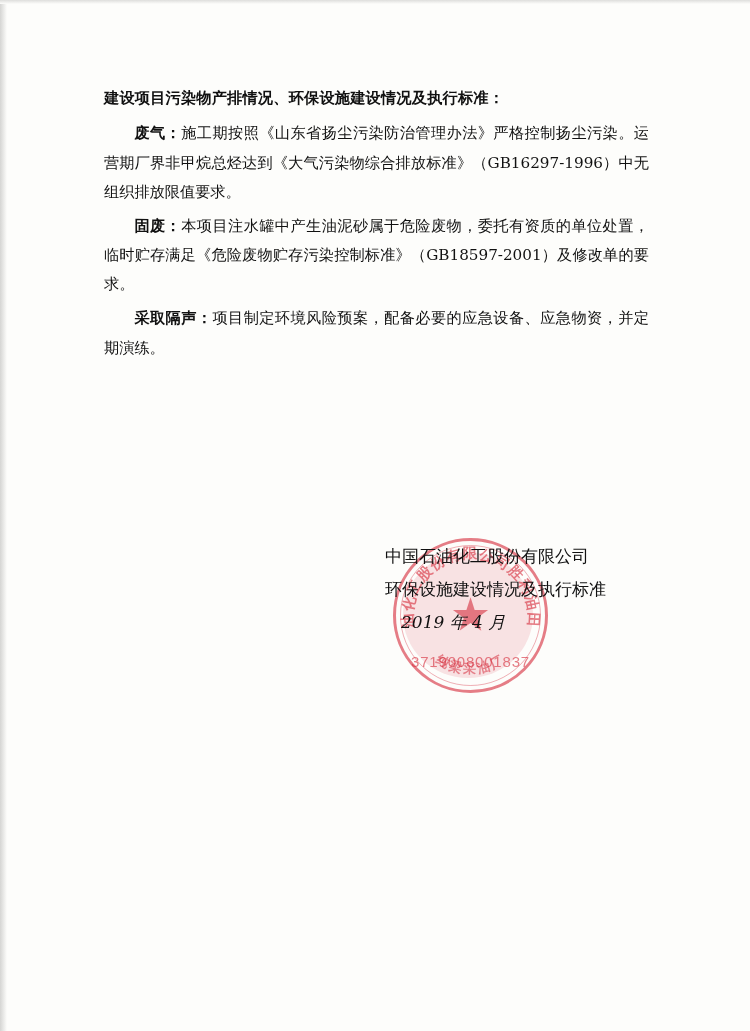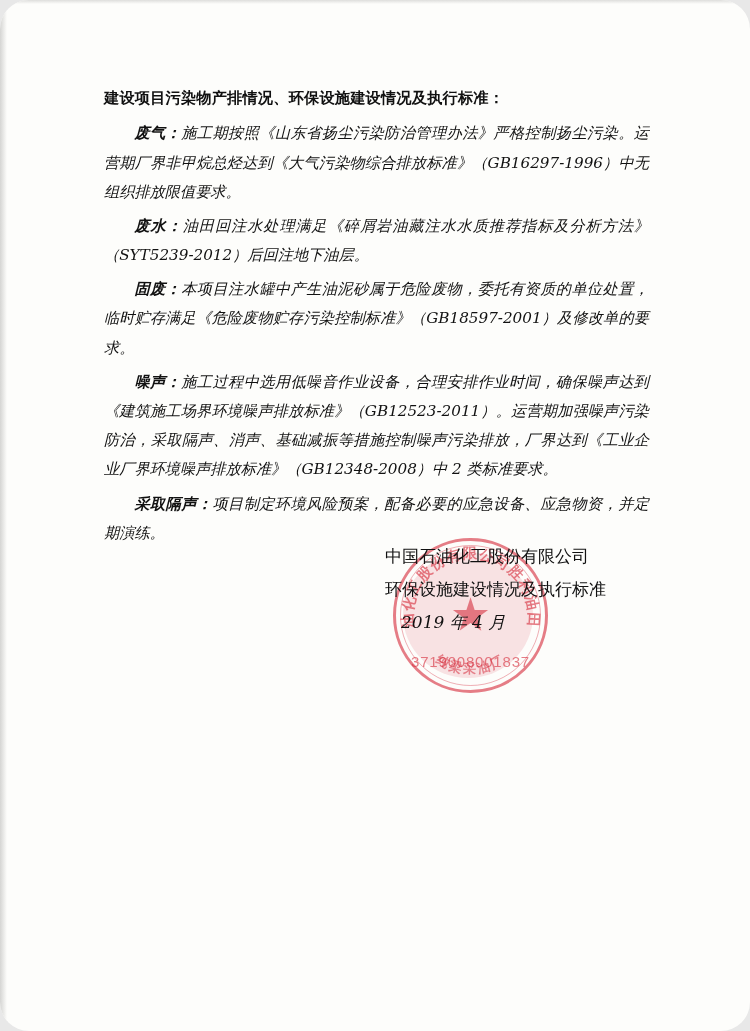--- a/index.html
+++ b/index.html
@@ -9,21 +9,20 @@
   }
   .page {
     position: relative;
     width: 750px;
     height: 1031px;
     background: #fdfdfb;
     margin: 0 auto;
     overflow: hidden;
     font-family: "DejaVu Serif", "Liberation Serif", serif;
     color: #111;
-    border-radius: 29px;
   }
   .page-edge-left {
     position: absolute;
     left: 0; top: 0; bottom: 0;
     width: 7px;
     background: linear-gradient(to right, #d5d5d3, #fdfdfb);
   }
   .page-edge-top {
     position: absolute;
     left: 0; right: 0; top: 0;
@@ -42,21 +41,20 @@
     letter-spacing: 0.2px;
     margin: 0 0 9px 0;
     line-height: 1.6;
   }
   p.para {
     margin: 0 0 5px 0;
     font-size: 15.2px;
     line-height: 1.92;
     text-align: justify;
     text-justify: inter-ideograph;
-    font-style: italic;
   }
   p.para.indent {
     text-indent: 2em;
   }
   .label {
     font-weight: bold;
   }
   .sig-block {
     position: absolute;
     left: 385px;
@@ -139,31 +137,25 @@
   <div class="page-edge-left"></div>
   <div class="page-edge-top"></div>
 
   <div class="content">
     <div class="doc-heading">建设项目污染物产排情况、环保设施建设情况及执行标准：</div>
 
     <p class="para indent">
       <span class="label">废气：</span><span>施工期按照《山东省扬尘污染防治管理办法》严格控制扬尘污染。运营期厂界非甲烷总烃达到《大气污染物综合排放标准》（GB16297-1996）中无组织排放限值要求。</span>
     </p>
 
-    <p class="para indent">
-      <span class="label">废水：</span><span>油田回注水处理满足《碎屑岩油藏注水水质推荐指标及分析方法》（SYT5239-2012）后回注地下油层。</span>
-    </p>
 
     <p class="para indent">
       <span class="label">固废：</span><span>本项目注水罐中产生油泥砂属于危险废物，委托有资质的单位处置，临时贮存满足《危险废物贮存污染控制标准》（GB18597-2001）及修改单的要求。</span>
     </p>
 
-    <p class="para indent">
-      <span class="label">噪声：</span><span>施工过程中选用低噪音作业设备，合理安排作业时间，确保噪声达到《建筑施工场界环境噪声排放标准》（GB12523-2011）。运营期加强噪声污染防治，采取隔声、消声、基础减振等措施控制噪声污染排放，厂界达到《工业企业厂界环境噪声排放标准》（GB12348-2008）中 2 类标准要求。</span>
-    </p>
 
     <p class="para indent">
       <span class="label">采取隔声：</span><span>项目制定环境风险预案，配备必要的应急设备、应急物资，并定期演练。</span>
     </p>
   </div>
 
   <div class="seal">
     <div class="smudge" style="left:10px; top:14px; width:130px; height:126px;"></div>
     <div class="ring"></div>
     <div class="ring2"></div>

